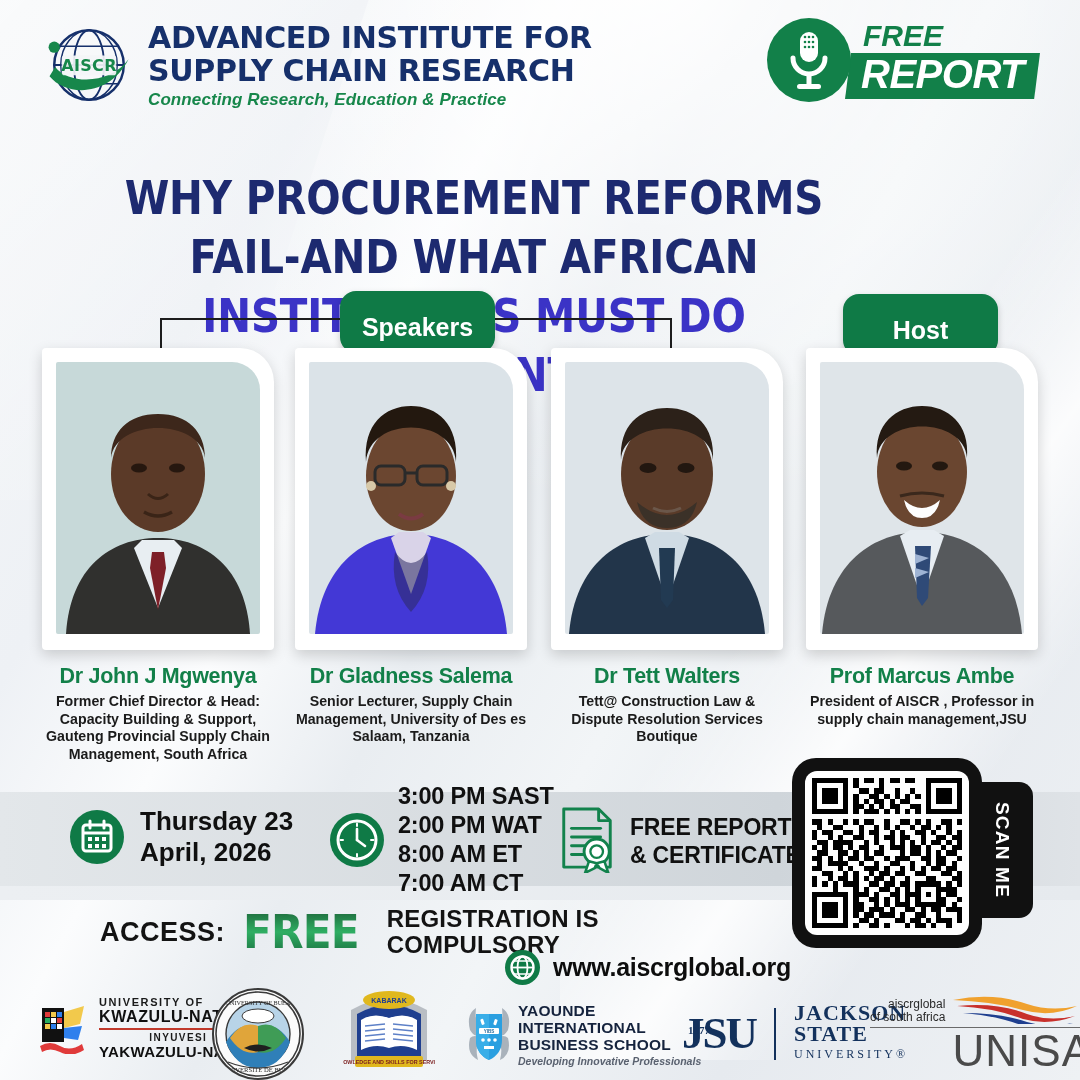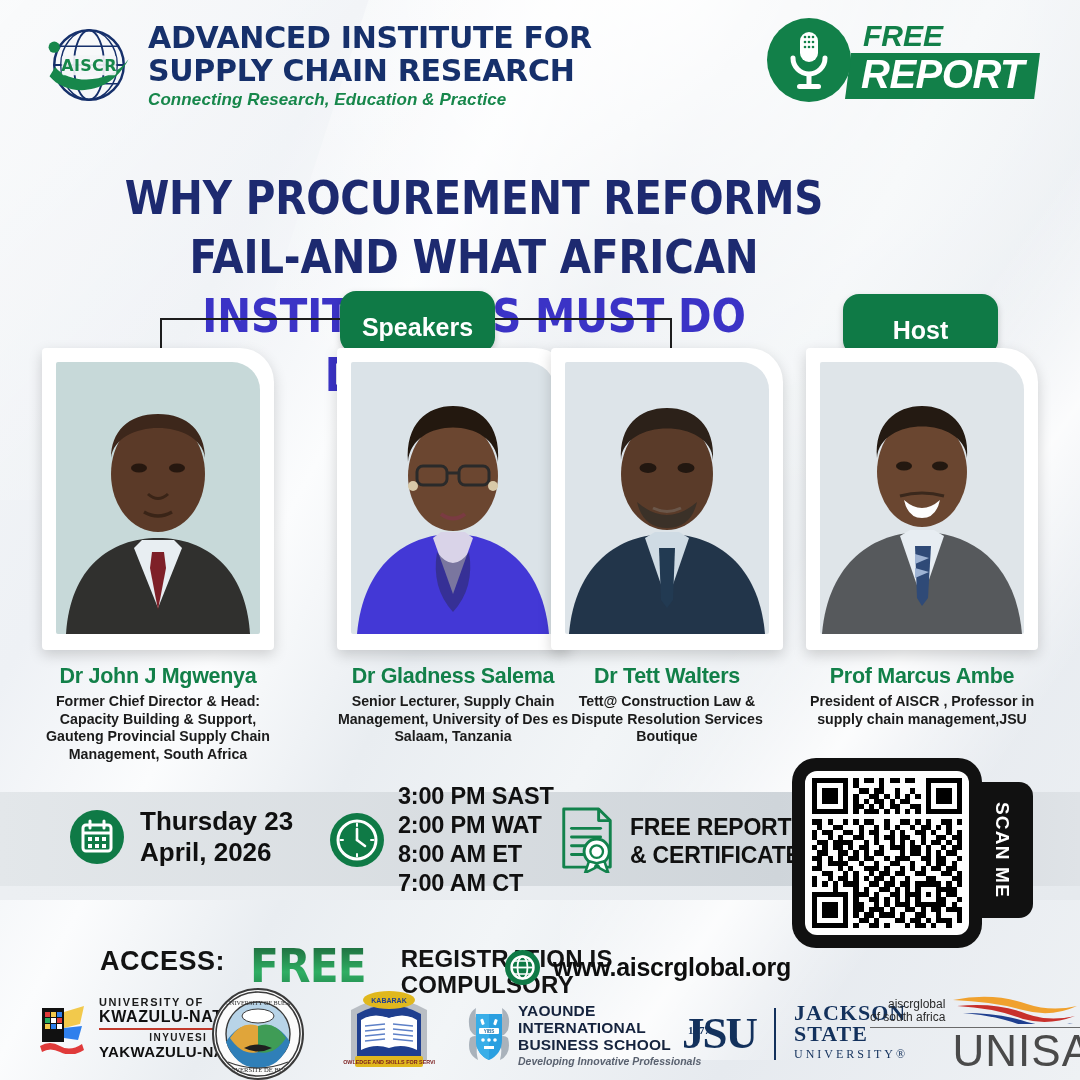--- a/index.html
+++ b/index.html
@@ -59,21 +59,21 @@
 
   .badge{position:absolute;background:#0f7a46;color:#fff;border-radius:16px;
     font-weight:800;font-size:25px;text-align:center;padding:22px 0 11px 0;
     box-shadow:0 3px 7px rgba(0,0,0,.18);}
   .badge-speakers{left:340px;top:291px;width:155px;}
   .badge-host{left:843px;top:294px;width:155px;}
 
   
   .people{position:absolute;top:348px;left:0;width:1080px;height:420px;}
   .person{position:absolute;width:232px;}
-  .p1{left:42px;}  .p2{left:295px;margin-left:42px;} .p3{left:551px;} .p4{left:806px;}
+  .p1{left:42px;}  .p2{left:295px;} .p3{left:551px;} .p4{left:806px;}
   .frame{
     background:#fff;padding:14px 14px 16px 14px;
     border-radius:4px 34px 4px 4px;
     box-shadow:0 5px 14px rgba(0,0,0,.17);
     width:204px;height:272px;box-sizing:content-box;
   }
   .photo{width:204px;height:272px;border-radius:2px 28px 2px 2px;overflow:hidden;position:relative;}
   .nm{margin-top:14px;text-align:center;color:#128049;font-weight:800;font-size:21.5px;letter-spacing:-.3px;}
   .rl{margin-top:4px;text-align:center;color:#1b1b1b;font-weight:700;font-size:14.2px;line-height:17.5px;}
 
@@ -102,21 +102,21 @@
   .scan-tab{position:absolute;left:179px;top:24px;width:62px;height:136px;background:#111;
     border-radius:0 14px 14px 0;}
   .scan-tab span{position:absolute;left:50%;top:50%;transform:translate(-50%,-50%) rotate(90deg);
     color:#fff;font-weight:800;font-size:19px;letter-spacing:1.2px;white-space:nowrap;}
   .qr-card{position:relative;width:190px;height:190px;background:#111;border-radius:24px;padding:13px;
     box-sizing:border-box;z-index:2;}
   .qr-inner{width:164px;height:164px;background:#fff;border-radius:12px;padding:7px;box-sizing:border-box;}
   .qr-grid{width:150px;height:150px;display:grid;}
 
   
-  .access{position:absolute;left:100px;top:906px;display:flex;gap:25px;margin-top:40px;}
+  .access{position:absolute;left:100px;top:906px;display:flex;align-items:center;gap:18px;}
   .access-lbl{font-weight:700;font-size:27px;color:#131313;letter-spacing:.5px;}
   .access-free{font-family:"DejaVu Sans", sans-serif;font-weight:700;font-size:46px;line-height:40px;
     background:linear-gradient(180deg,#1f6f3f 0%,#2fae63 50%,#1f7a46 100%);
     -webkit-background-clip:text;background-clip:text;color:transparent;
     transform:scaleX(.92);transform-origin:left center;letter-spacing:-1px;}
   .access-rest{font-weight:700;font-size:24px;line-height:26px;color:#131313;letter-spacing:.2px;}
 
   
   .contacts{position:absolute;left:505px;top:950px;display:flex;align-items:center;gap:18px;}
   .cc{display:flex;align-items:center;gap:13px;}

